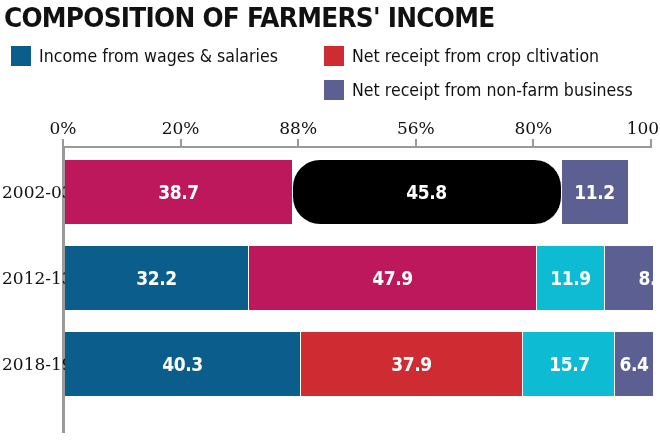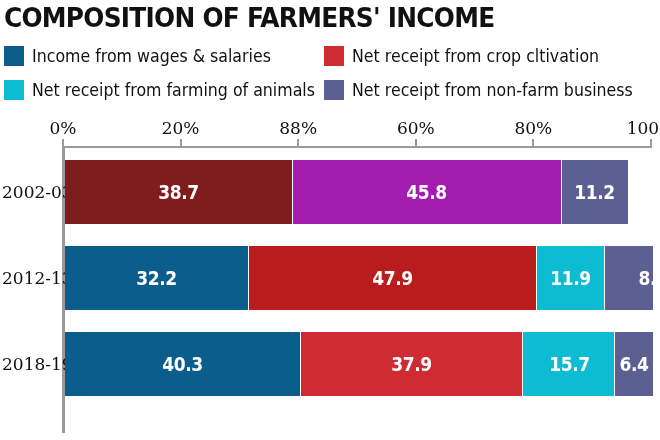--- a/index.html
+++ b/index.html
@@ -38,21 +38,21 @@
     top: 46px;
     width: 652px;
     height: 66px;
   }
   .legend-item {
     position: absolute;
     display: flex;
     align-items: center;
     white-space: nowrap;
   }
-  .legend-item.col1 { left: 0px; }
+  .legend-item.col1 { left: 7px; }
   .legend-item.col2 { left: 320px; }
   .legend-item.row1 { top: 0px; }
   .legend-item.row2 { top: 34px; }
   .legend-swatch {
     width: 20px;
     height: 20px;
     flex: 0 0 20px;
     margin-right: 8px;
   }
   .legend-label {
@@ -166,69 +166,65 @@
 
 <div id="legend">
     <div class="legend-item col1 row1">
       <span class="legend-swatch" style="background: rgb(11, 94, 140);"></span>
       <span class="legend-label">Income from wages &amp; salaries</span>
     </div>
     <div class="legend-item col2 row1">
       <span class="legend-swatch" style="background: rgb(206, 43, 50);"></span>
       <span class="legend-label">Net receipt from crop cltivation</span>
     </div>
-    <div class="legend-item col1 row2">
-      <span class="legend-swatch" style="background: rgb(13, 188, 210);"></span>
-      <span class="legend-label">Net receipt from farming of animals</span>
-    </div>
     <div class="legend-item col2 row2">
       <span class="legend-swatch" style="background: rgb(91, 95, 145);"></span>
       <span class="legend-label">Net receipt from non-farm business</span>
     </div>
   </div>
 
 <div id="axis-area">
   <div id="axis-line"></div>
 <div class="axis-tick-label" style="left: 63px;">0%</div>
     <div class="axis-tick-mark" style="left: 62px;"></div>
     <div class="axis-tick-label" style="left: 180.6px;">20%</div>
     <div class="axis-tick-mark" style="left: 179.6px;"></div>
     <div class="axis-tick-label" style="left: 298.2px;">88%</div>
     <div class="axis-tick-mark" style="left: 297.2px;"></div>
-    <div class="axis-tick-label" style="left: 415.8px;">60%</div>
+    <div class="axis-tick-label" style="left: 415.8px;">56%</div>
     <div class="axis-tick-mark" style="left: 414.8px;"></div>
     <div class="axis-tick-label" style="left: 533.4px;">80%</div>
     <div class="axis-tick-mark" style="left: 532.4px;"></div>
     <div class="axis-tick-label" style="left: 651px;">100%</div>
     <div class="axis-tick-mark" style="left: 650px;"></div>
   </div>
 
 <div id="plot">
   <div id="y-axis-line"></div>
 <div class="bar-row" style="top: 12px;">
       <div class="row-label">2002-03</div>
       <div class="bar-track">
-        <div class="bar-seg" style="background: #7f1d1d; width: 227.556px;">
+        <div class="bar-seg" style="background: #be185d; width: 227.556px;">
           <span class="bar-value">38.7</span>
         </div>
-        <div class="bar-seg" style="background: #a21caf; width: 269.304px;">
+        <div class="bar-seg" style="background: #000000; width: 269.304px; border-radius: 27px;">
           <span class="bar-value">45.8</span>
         </div>
         <div class="bar-seg" style="background: rgb(91, 95, 145); width: 65.856px;">
           <span class="bar-value">11.2</span>
         </div>
       </div>
     </div>
     <div class="bar-row" style="top: 98px;">
       <div class="row-label">2012-13</div>
       <div class="bar-track">
         <div class="bar-seg" style="background: rgb(11, 94, 140); width: 189.336px;">
           <span class="bar-value">32.2</span>
         </div>
-        <div class="bar-seg" style="background: #b91c1c; width: 296px;">
+        <div class="bar-seg" style="background: #be185d; width: 296px;">
           <span class="bar-value">47.9</span>
         </div>
         <div class="bar-seg" style="background: rgb(13, 188, 210); width: 69.972px;">
           <span class="bar-value">11.9</span>
         </div>
         <div class="bar-seg" style="background: rgb(91, 95, 145); width: 47.04px; padding-left: 48px;">
           <span class="bar-value">8.0</span>
         </div>
       </div>
     </div>

